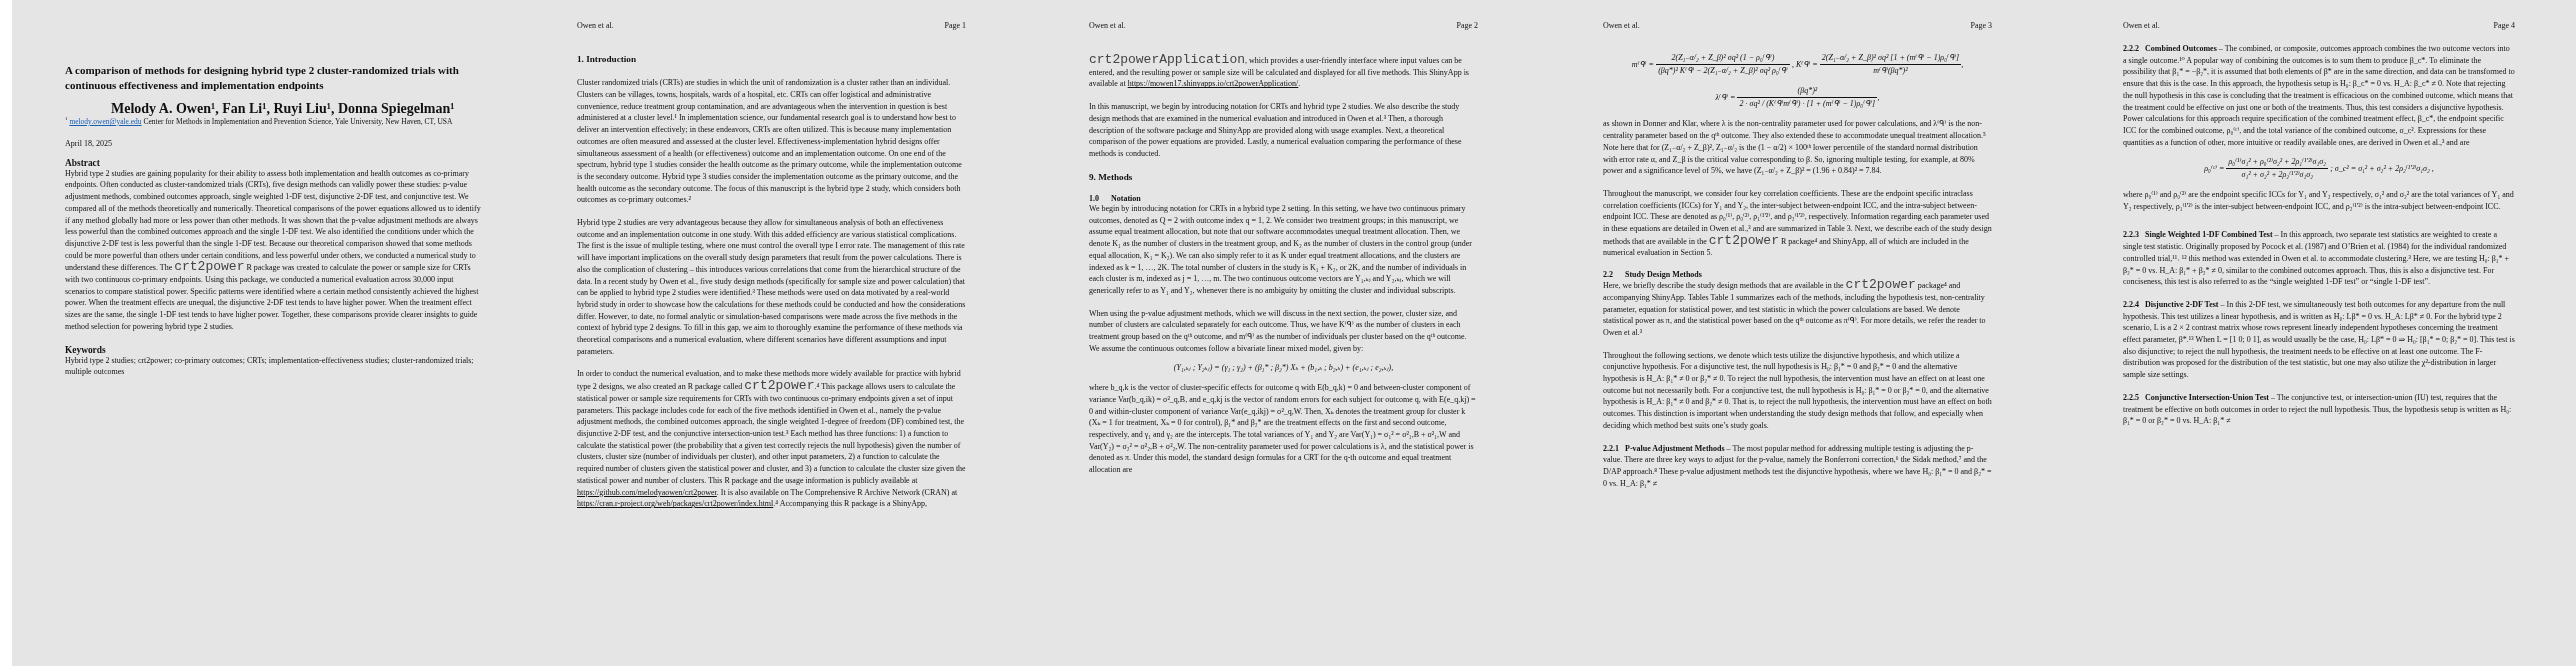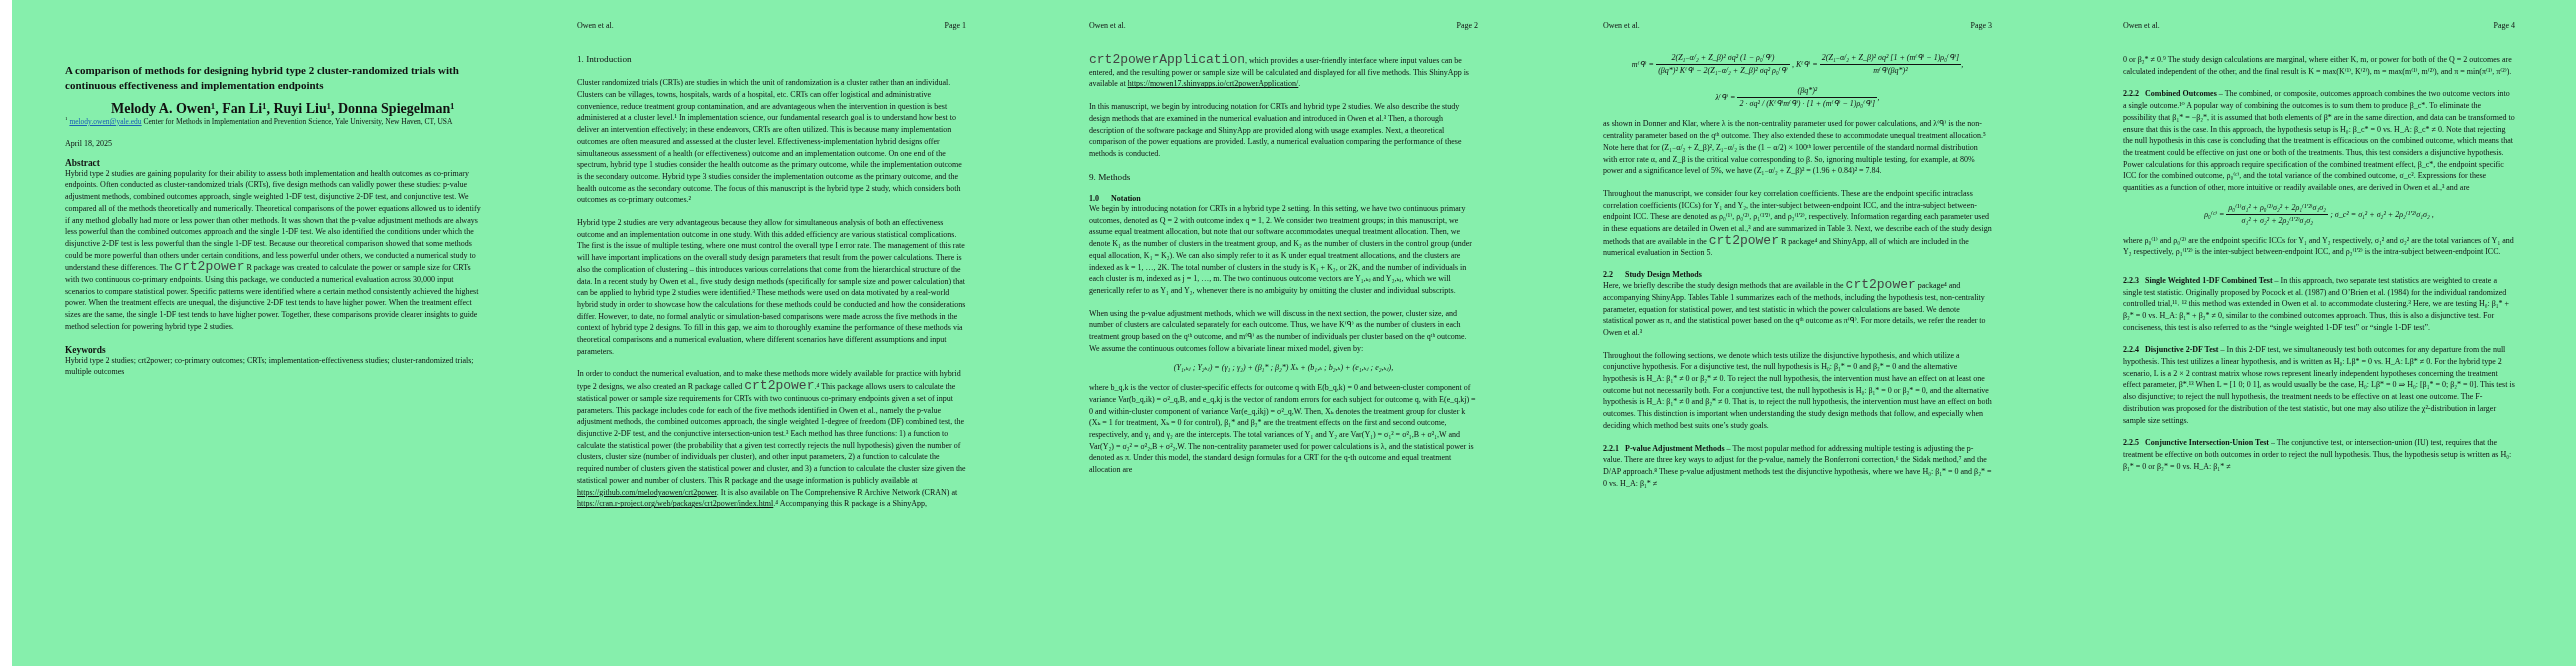--- a/index.html
+++ b/index.html
@@ -1,18 +1,18 @@
 <!DOCTYPE html>
 <html style="font-size:9px"><head>
 <meta charset="utf-8">
 <style>
   html, body { margin:0; padding:0; background:#ffffff; }
   body { width:2576px; height:667px; overflow:hidden; position:relative;
          font-family:"Liberation Serif", "DejaVu Serif", serif; color:#111; }
-  .page { position:absolute; top:0; height:667px; background:#86efac; }
+  .page { position:absolute; top:0; height:667px; background:#e5e5e5; }
   .p1 { left:12px;    width:511px; }
   .p2 { left:511px;  width:517px; }
   .p3 { left:1028px; width:517px; }
   .p4 { left:1545px; width:517px; }
   .p5 { left:2062px; width:514px; }
   .inner { position:absolute; left:0; right:0; top:0; }
   .p1 .inner { left:53px; width:420px; }
   .p2 .inner { left:66px; width:389px; }
   .p3 .inner { left:61px; width:389px; }
   .p4 .inner { left:58px; width:389px; }
@@ -23,21 +23,21 @@
   .title { font-weight:bold; font-size:11px; line-height:15px; margin:63px 0 0 0; }
   .authors { font-weight:bold; font-size:14px; margin-top:11px; line-height:10px;padding-left:46px; }
   .affil { font-size:7.5px; line-height:10px; }
   .affil a, a.link { color:#1a5fb4; text-decoration:underline; }
   a.ulink { color:#111; text-decoration:underline; }
   .date { font-size:8px; margin-top:12.2px; }
   h2.abs { font-size:9.4px; font-weight:bold; margin:10px 0 0 0; }
   .para { font-size:8px; line-height:11.7px; margin:0; text-align:left; }
   .para.gap { margin-top:11px; }
   .mono { font-family:"Liberation Mono", "DejaVu Sans Mono", monospace; font-size:13px; color:#444; }
-  h2.sec { font-size:9.2px; font-weight:normal; margin:0; }
+  h2.sec { font-size:9.2px; font-weight:bold; margin:0; }
   h3.sub { font-size:8px; font-weight:bold; margin:0; }
   .sub .num { display:inline-block; width:22px; }
   .runin { font-weight:bold; }
   .runin .num { display:inline-block; width:22px; }
   .eq { font-size:8px; text-align:center; font-style:italic; margin:7.8px 0; line-height:12.2px; }
   .eq .frac { display:inline-block; vertical-align:middle; text-align:center; }
   .eq .frac .n { display:block; border-bottom:0.6px solid #111; padding:0 2.2px; }
   .eq .frac .d { display:block; padding:0 2.2px;font-style:italic; }
   sup { font-size:5px; }
 </style>
@@ -115,21 +115,20 @@
     <p class="para gap"><span class="runin"><span class="num">2.2.1</span><span>P-value Adjustment Methods</span></span><span> – The most popular method for addressing multiple testing is adjusting the p-value. There are three key ways to adjust for the p-value, namely the Bonferroni correction,⁶ the Sidak method,⁷ and the D/AP approach.⁸ These p-value adjustment methods test the disjunctive hypothesis, where we have H₀: β₁* = 0 and β₂* = 0  vs.  H_A: β₁* ≠</span></p>
   </div>
 </div>
 
 <div class="page p5">
   <div class="inner">
     <div class="runhead">
       <span>Owen et al.</span>
       <span>Page 4</span>
     </div>
-    <p class="para" style="margin-top:22px">0 or β₂* ≠ 0.⁹ The study design calculations are marginal, where either K, m, or power for both of the Q = 2 outcomes are calculated independent of the other, and the final result is K = max(K⁽¹⁾, K⁽²⁾), m = max(m⁽¹⁾, m⁽²⁾), and π = min(π⁽¹⁾, π⁽²⁾).</p>
     <p class="para gap"><span class="runin"><span class="num">2.2.2</span><span>Combined Outcomes</span></span><span> – The combined, or composite, outcomes approach combines the two outcome vectors into a single outcome.¹⁰ A popular way of combining the outcomes is to sum them to produce β_c*. To eliminate the possibility that β₁* = −β₂*, it is assumed that both elements of β* are in the same direction, and data can be transformed to ensure that this is the case. In this approach, the hypothesis setup is H₀: β_c* = 0 vs. H_A: β_c* ≠ 0. Note that rejecting the null hypothesis in this case is concluding that the treatment is efficacious on the combined outcome, which means that the treatment could be effective on just one or both of the treatments. Thus, this test considers a disjunctive hypothesis. Power calculations for this approach require specification of the combined treatment effect, β_c*, the endpoint specific ICC for the combined outcome, ρ₀⁽ᶜ⁾, and the total variance of the combined outcome, σ_c². Expressions for these quantities as a function of other, more intuitive or readily available ones, are derived in Owen et al.,³ and are</span></p>
     <div class="eq">
       <span>ρ₀⁽ᶜ⁾ =</span>
       <span class="frac"><span class="n">ρ₀⁽¹⁾σ₁² + ρ₀⁽²⁾σ₂² + 2ρ₁⁽¹'²⁾σ₁σ₂</span><span class="d">σ₁² + σ₂² + 2ρ₂⁽¹'²⁾σ₁σ₂</span></span>
       <span>; σ_c² = σ₁² + σ₂² + 2ρ₂⁽¹'²⁾σ₁σ₂ ,</span>
     </div>
     <p class="para">where ρ₀⁽¹⁾ and ρ₀⁽²⁾ are the endpoint specific ICCs for Y₁ and Y₂ respectively, σ₁² and σ₂² are the total variances of Y₁ and Y₂ respectively, ρ₁⁽¹'²⁾ is the inter-subject between-endpoint ICC, and ρ₂⁽¹'²⁾ is the intra-subject between-endpoint ICC.</p>
     <p class="para" style="margin-top:16.7px"><span class="runin"><span class="num">2.2.3</span><span>Single Weighted 1-DF Combined Test</span></span><span> – In this approach, two separate test statistics are weighted to create a single test statistic. Originally proposed by Pocock et al. (1987) and O’Brien et al. (1984) for the individual randomized controlled trial,¹¹˒ ¹² this method was extended in Owen et al. to accommodate clustering.³ Here, we are testing H₀: β₁* + β₂* = 0 vs. H_A: β₁* + β₂* ≠ 0, similar to the combined outcomes approach. Thus, this is also a disjunctive test. For conciseness, this test is also referred to as the “single weighted 1-DF test” or “single 1-DF test”.</span></p>
     <p class="para gap"><span class="runin"><span class="num">2.2.4</span><span>Disjunctive 2-DF Test</span></span><span> – In this 2-DF test, we simultaneously test both outcomes for any departure from the null hypothesis. This test utilizes a linear hypothesis, and is written as H₀: Lβ* = 0 vs. H_A: Lβ* ≠ 0. For the hybrid type 2 scenario, L is a 2 × 2 contrast matrix whose rows represent linearly independent hypotheses concerning the treatment effect parameter, β*.¹³ When L = [1 0; 0 1], as would usually be the case, H₀: Lβ* = 0 ⇒ H₀: [β₁* = 0; β₂* = 0]. This test is also disjunctive; to reject the null hypothesis, the treatment needs to be effective on at least one outcome. The F-distribution was proposed for the distribution of the test statistic, but one may also utilize the χ²-distribution in larger sample size settings.</span></p>
     <p class="para gap"><span class="runin"><span class="num">2.2.5</span><span>Conjunctive Intersection-Union Test</span></span><span> – The conjunctive test, or intersection-union (IU) test, requires that the treatment be effective on both outcomes in order to reject the null hypothesis. Thus, the hypothesis setup is written as H₀: β₁* = 0 or β₂* = 0 vs. H_A: β₁* ≠</span></p>

